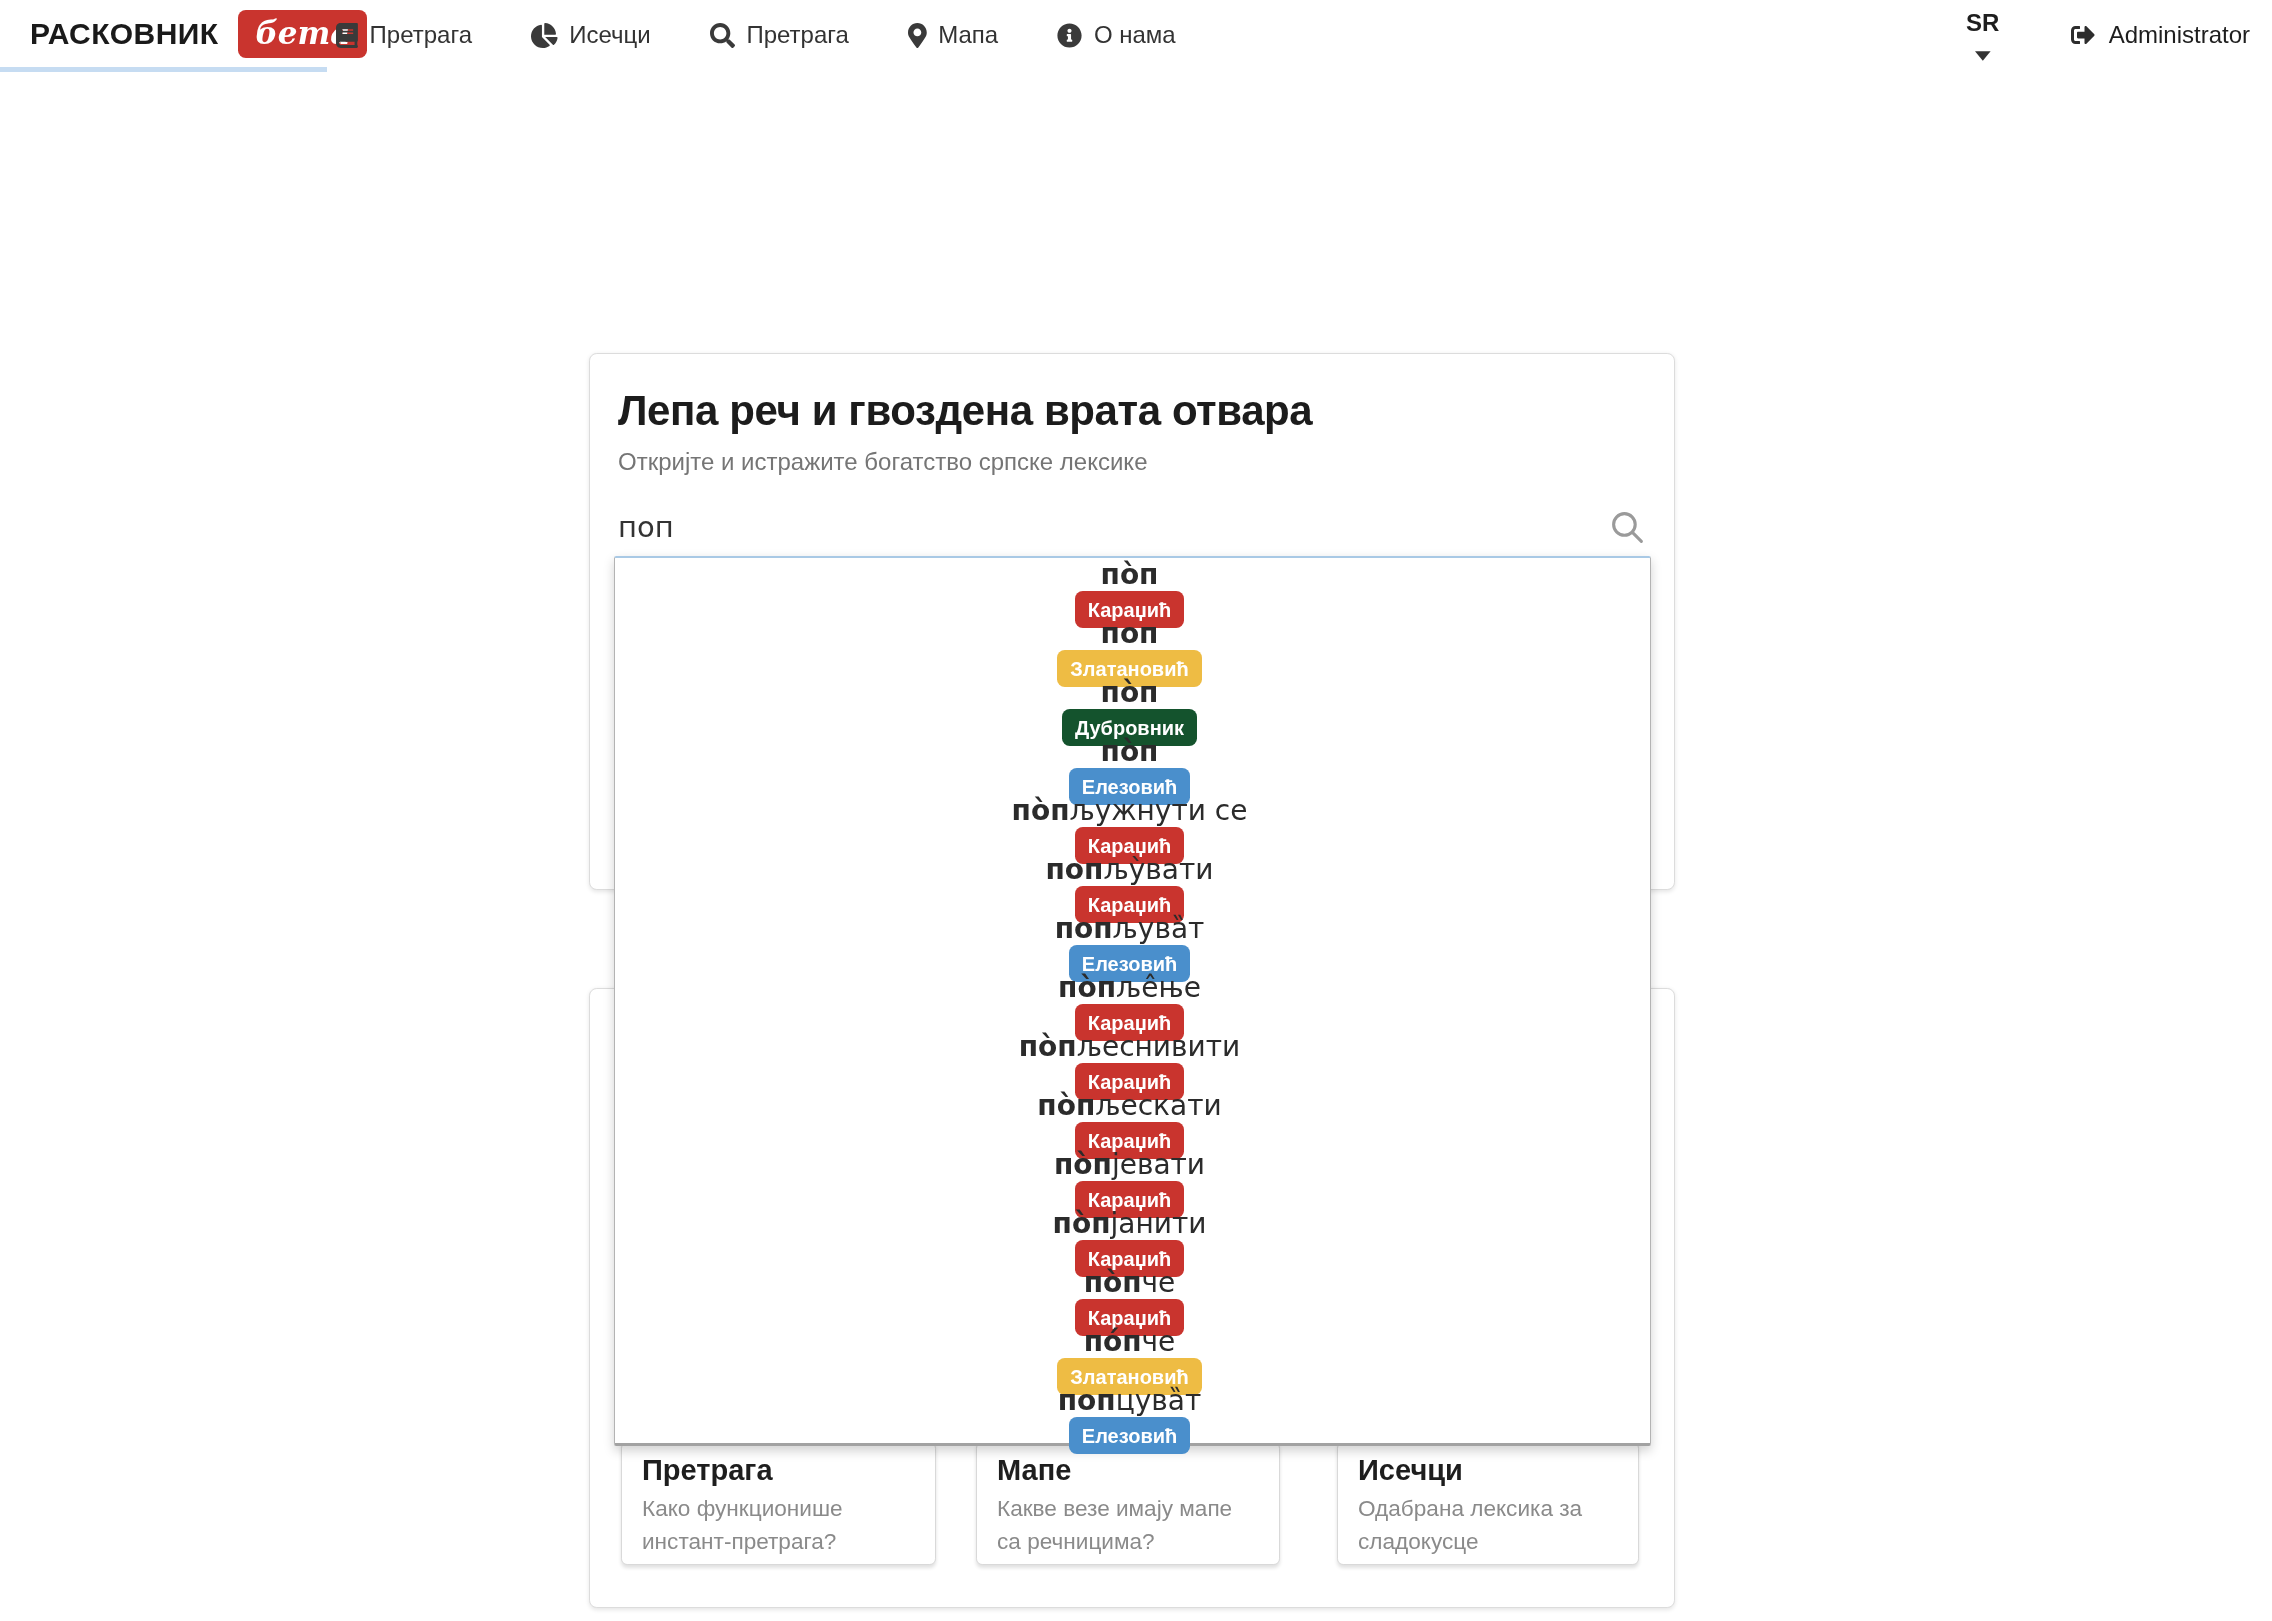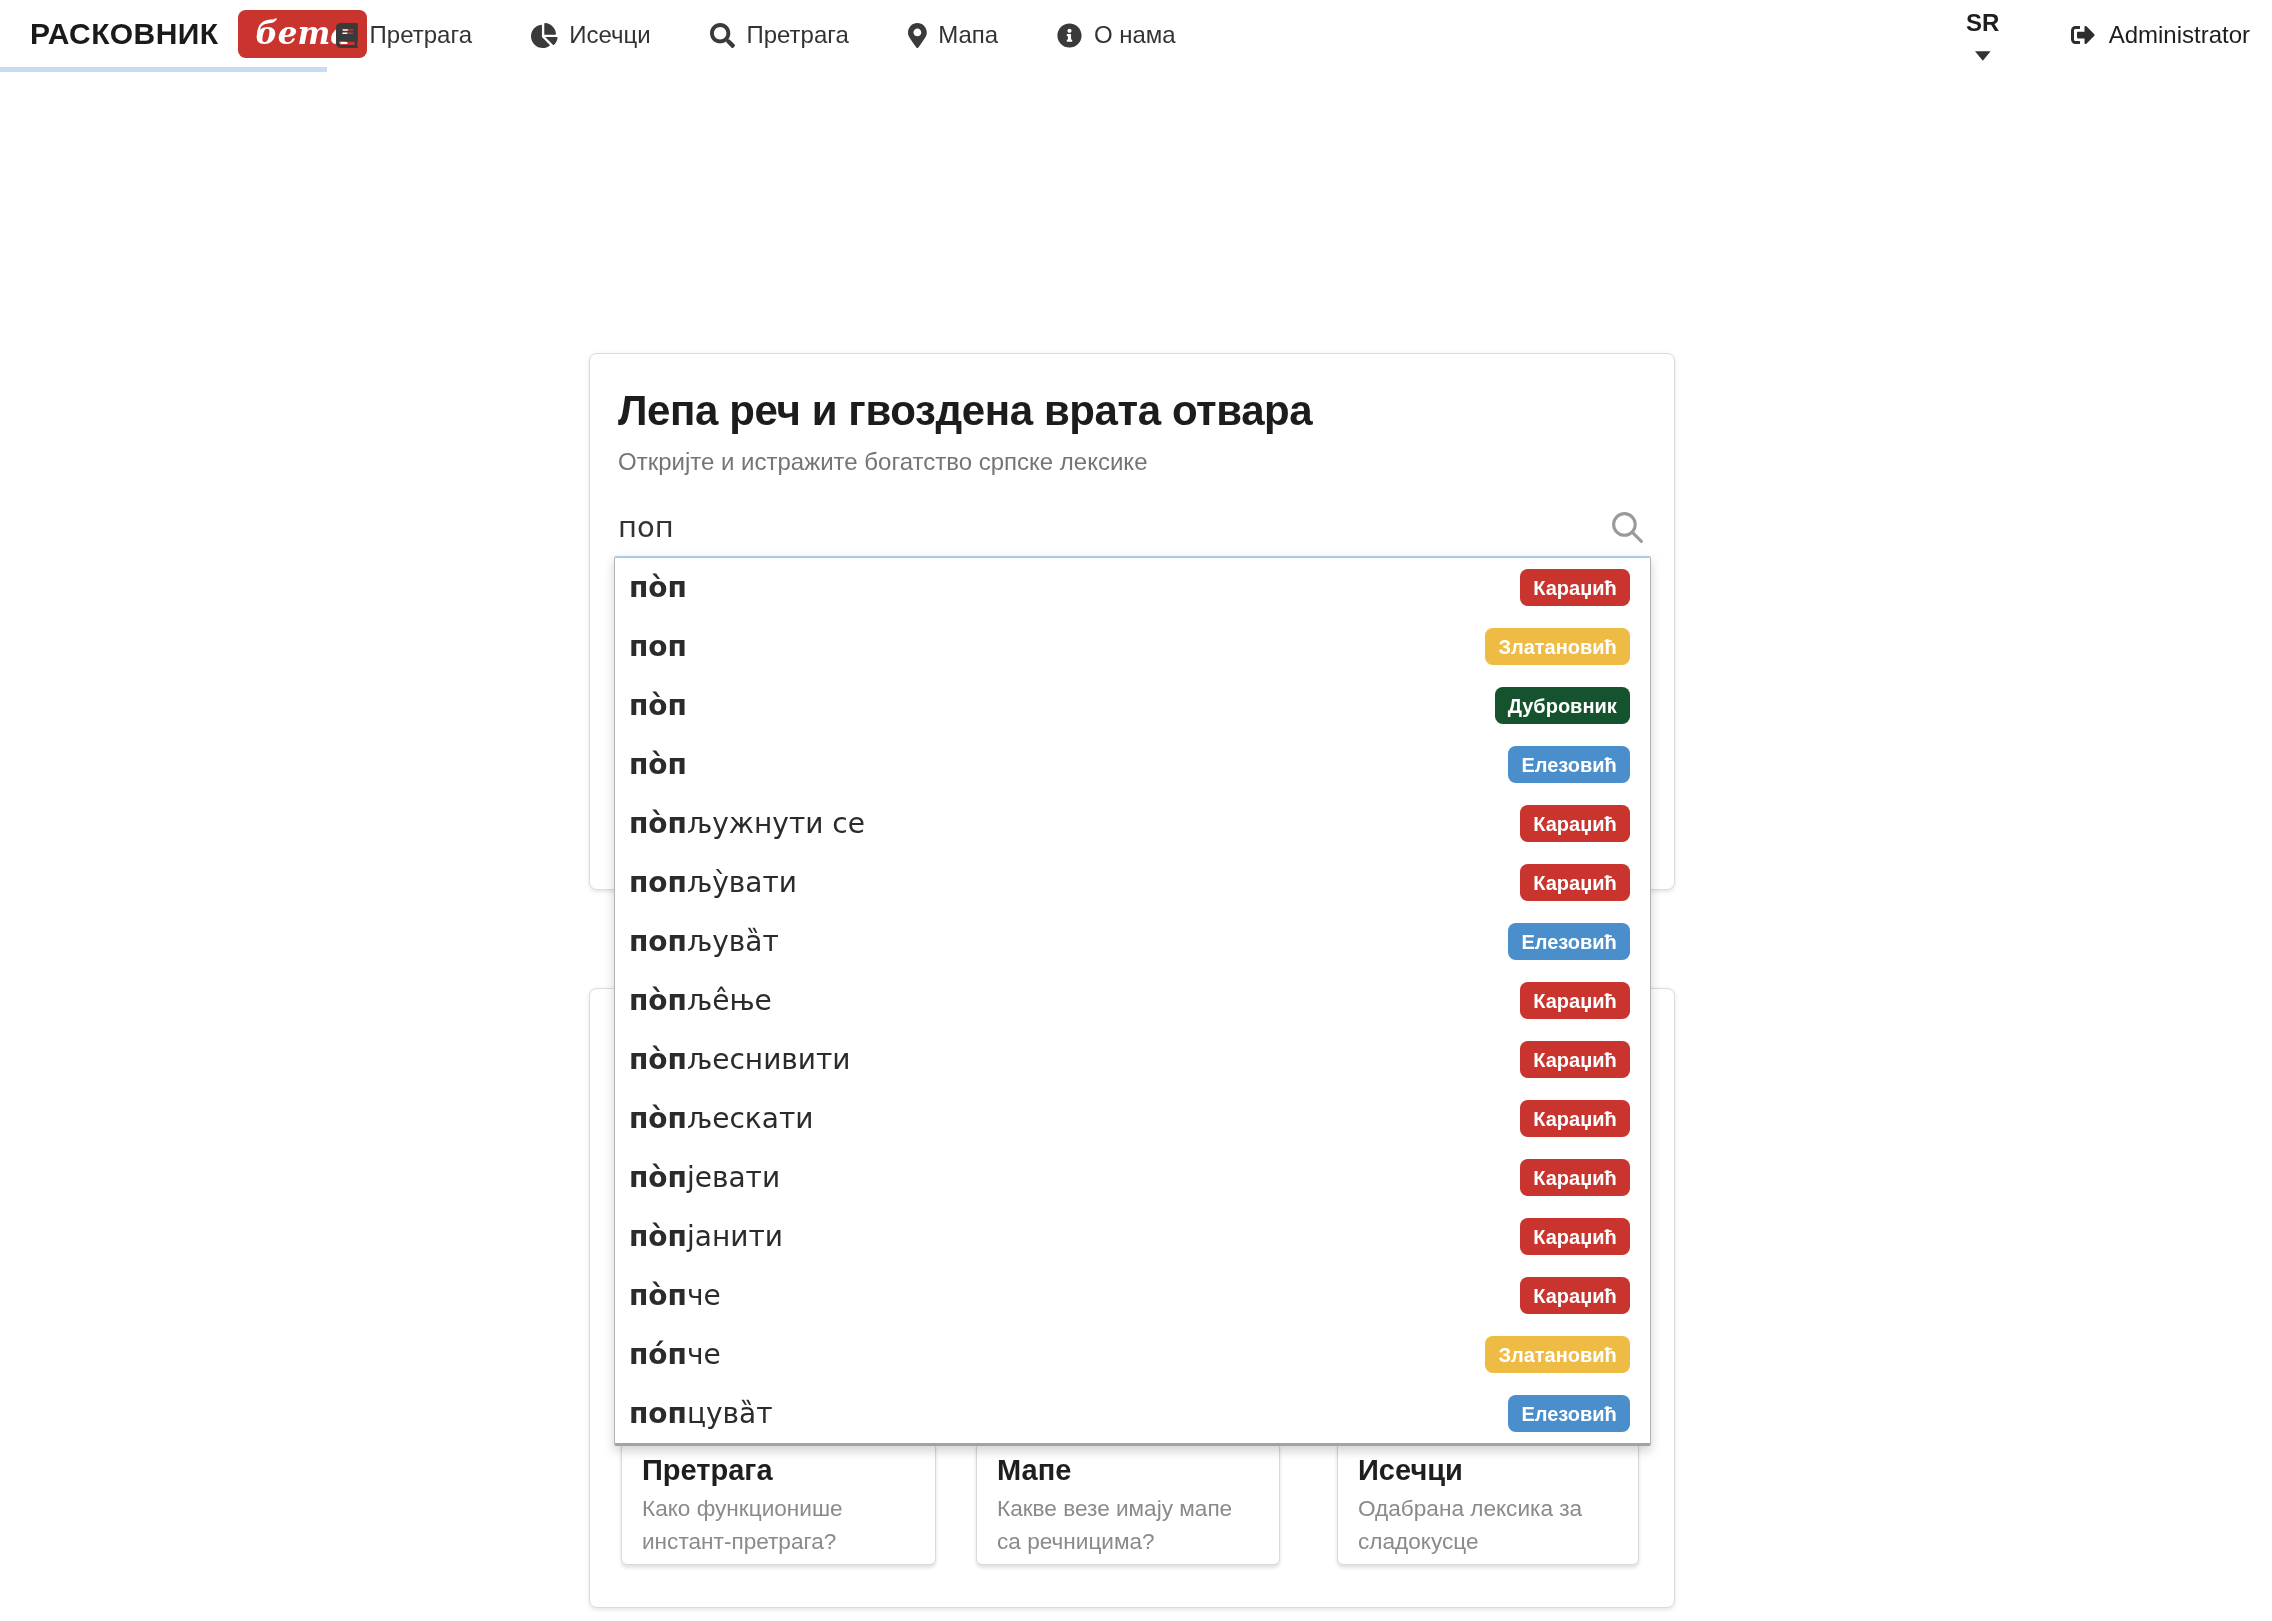--- a/index.html
+++ b/index.html
@@ -58,21 +58,21 @@
     background: #fff;
     border: 0.8px solid #b3b3b3;
     border-top: 2.3px solid #a9c9e5;
     border-bottom: 3.9px solid #a2a2a2;
     border-radius: 2.3px;
     box-shadow: 0 4.7px 11px rgba(0,0,0,.18);
     z-index: 20;
   }
   .result-row {
     height: 59px; display: flex; align-items: center; justify-content: space-between;
-    padding: 0 20px 0 14px; cursor: pointer;
+    padding: 0 20px 0 14px; cursor: pointer; flex-direction: column;
   }
   .word { font-family: "DejaVu Sans", sans-serif; font-size: 28px; color: #2b2b2b; font-weight: 400; }
   .word b { font-weight: 700; }
   .dict-badge {
     color: #fff; font-size: 20px; font-weight: 700; line-height: 1;
     padding: 8.6px 13.2px; border-radius: 7.8px; white-space: nowrap;
   }
 
   
   .lower-card {

